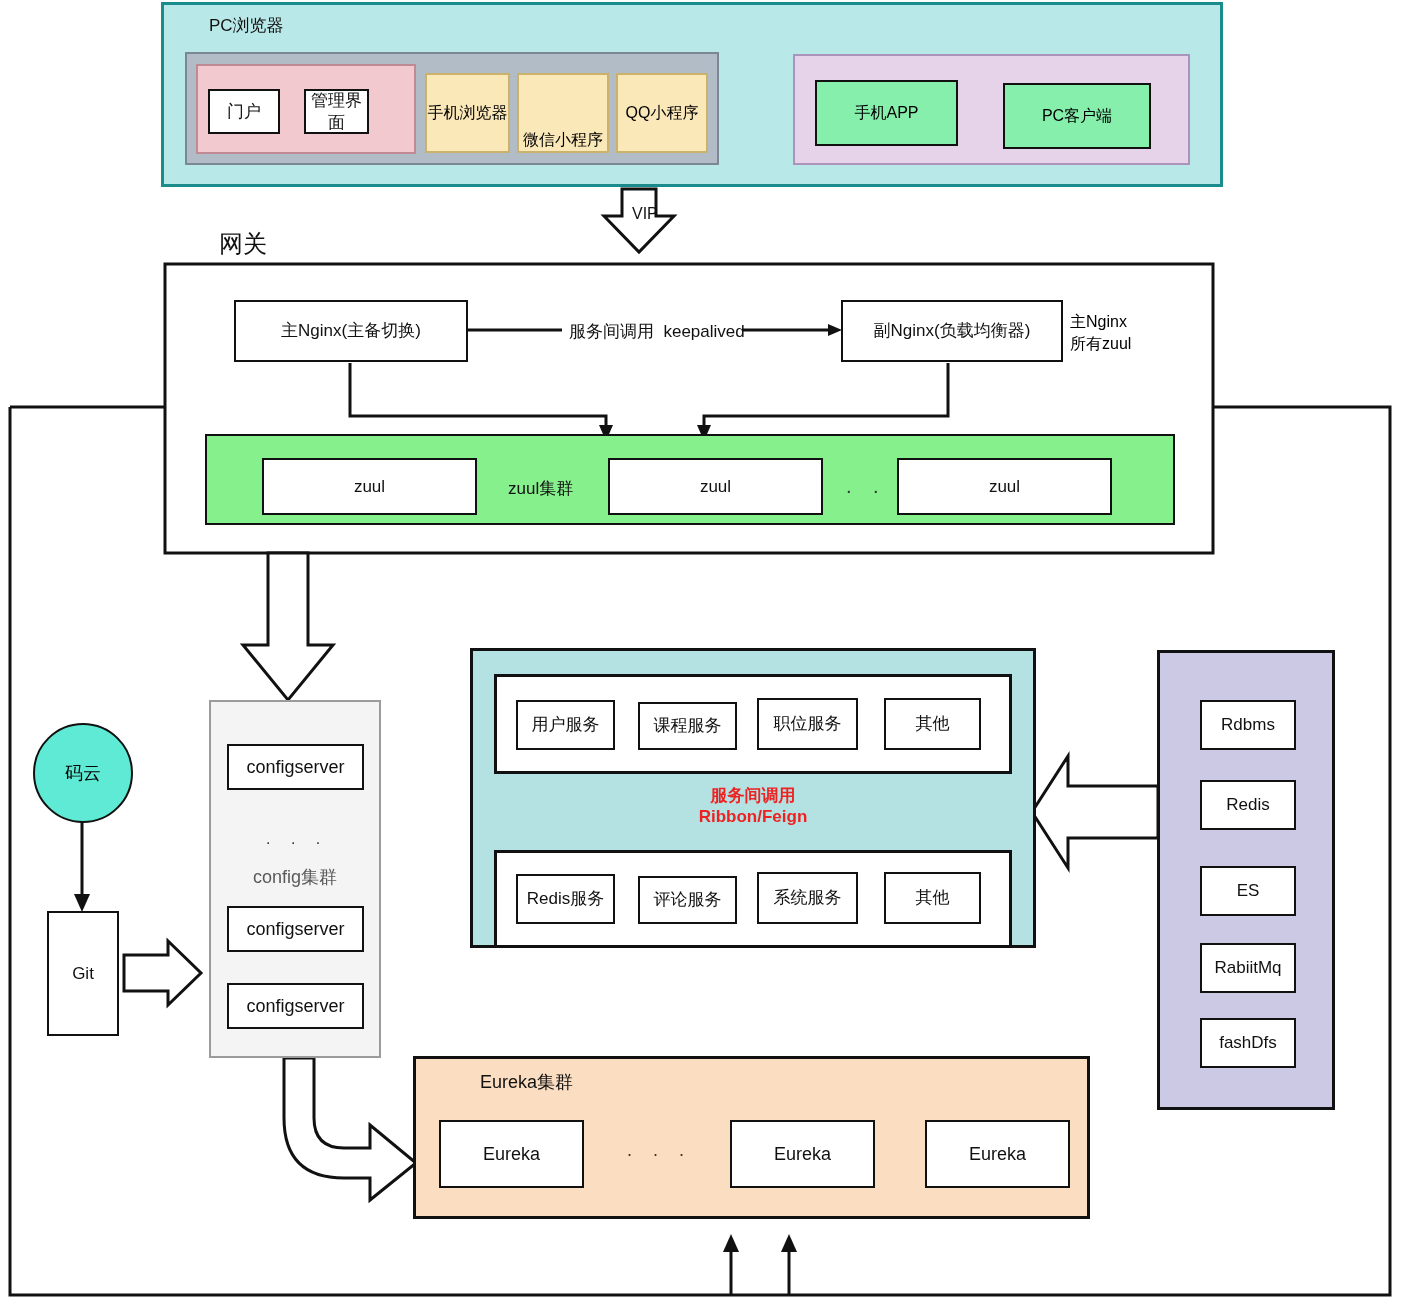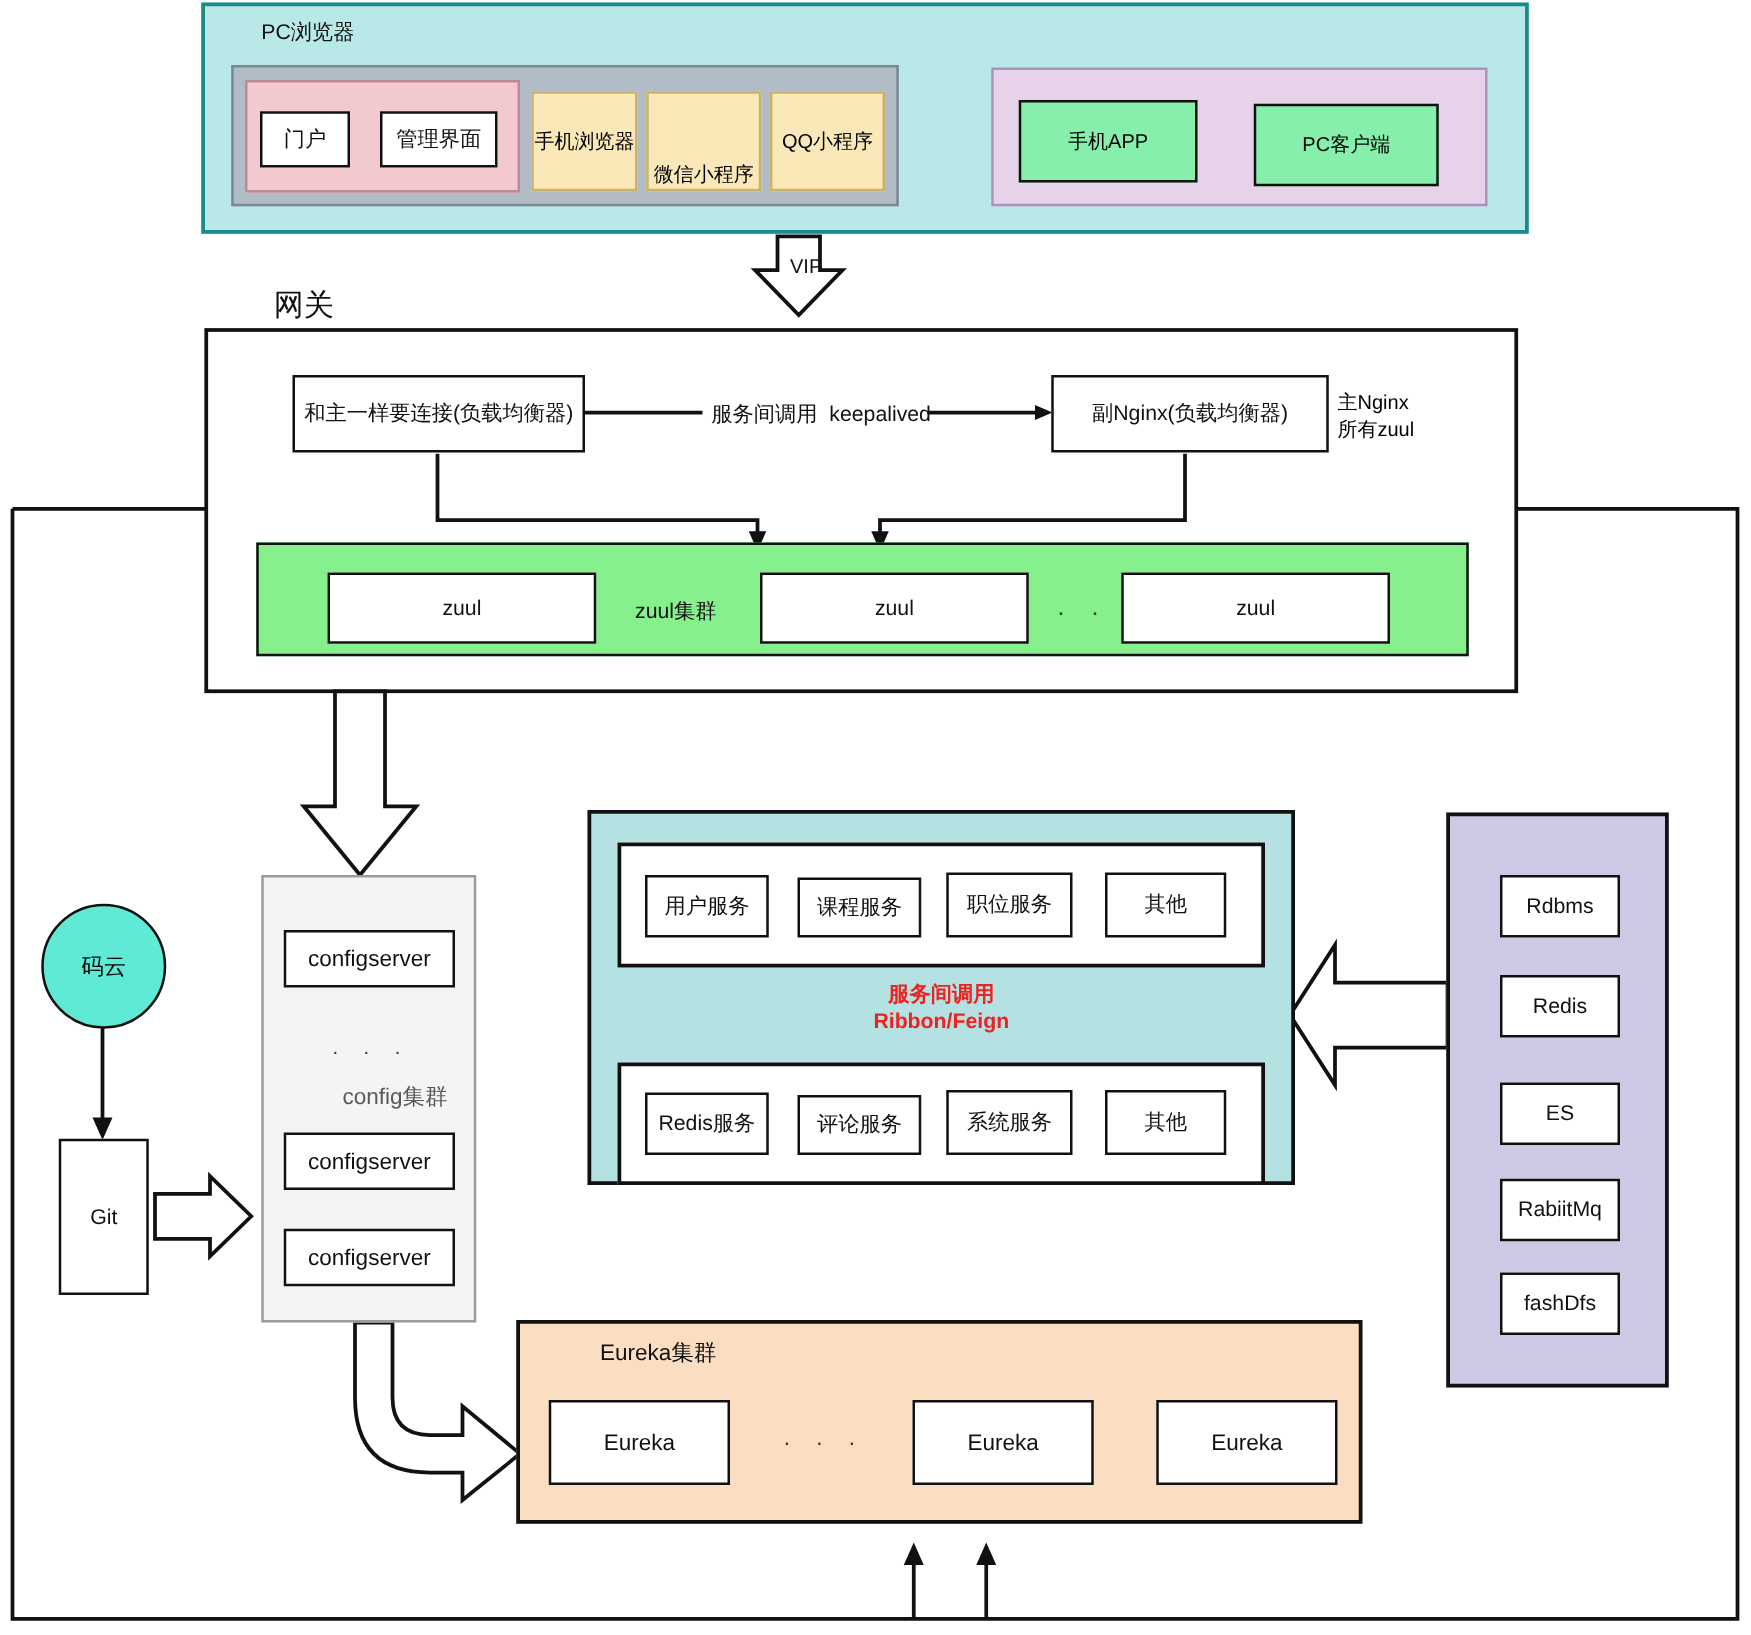--- a/index.html
+++ b/index.html
@@ -105,21 +105,21 @@
 
   <div class="box band-client" style="left:161px;top:2px;width:1062px;height:185px;"></div>
   <div class="plain" style="left:209px;top:14px;font-size:17px;">PC浏览器</div>
 
   <div class="box band-gray" style="left:185px;top:52px;width:534px;height:113px;"></div>
   <div class="box band-pink" style="left:196px;top:64px;width:220px;height:90px;"></div>
 
   <div class="box node" style="left:208px;top:89px;width:72px;height:45px;font-size:17px;">
     <span>门户</span>
   </div>
-  <div class="box node" style="left:304px;top:89px;width:94px;height:45px;font-size:17px;">
+  <div class="box node" style="left:304px;top:89px;width:65px;height:45px;font-size:17px;">
     <span>管理界面</span>
   </div>
 
   <div class="box cell-yellow" style="left:425px;top:73px;width:85px;height:80px;">
     <span>手机浏览器</span>
   </div>
   <div class="box cell-yellow" style="left:517px;top:73px;width:92px;height:80px;align-items:flex-end;">
     <span>微信小程序</span>
   </div>
   <div class="box cell-yellow" style="left:616px;top:73px;width:92px;height:80px;">
@@ -132,21 +132,21 @@
   </div>
   <div class="box cell-blue" style="left:1003px;top:83px;width:148px;height:66px;">
     <span>PC客户端</span>
   </div>
 
   <div class="plain" style="left:632px;top:205px;font-size:16px;">VIP</div>
 
   <div class="plain big" style="left:219px;top:228px;">网关</div>
 
   <div class="box node" style="left:234px;top:300px;width:234px;height:62px;">
-    <span>和主一样要连接(负载均衡器)</span>
+    <span>主Nginx(主备切换)</span>
   </div>
 
   <div class="plain" style="left:569px;top:320px;">服务间调用  keepalived</div>
 
   <div class="box node" style="left:841px;top:300px;width:222px;height:62px;">
     <span>副Nginx(负载均衡器)</span>
   </div>
 
   <div class="lbl" style="left:1070px;top:312px;width:150px;height:20px;font-size:16px;justify-content:flex-start;">主Nginx</div>
   <div class="lbl" style="left:1070px;top:334px;width:150px;height:20px;font-size:16px;justify-content:flex-start;">所有zuul</div>
@@ -170,21 +170,21 @@
 
   <div class="box node" style="left:47px;top:911px;width:72px;height:125px;">
     <span>Git</span>
   </div>
 
   <div class="box configcluster" style="left:209px;top:700px;width:172px;height:358px;"></div>
   <div class="box node" style="left:227px;top:744px;width:137px;height:46px;font-size:18px;">
     <span>configserver</span>
   </div>
   <div class="dots" style="left:266px;top:830px;font-size:16px;">. . .</div>
-  <div class="lbl graytxt" style="left:209px;top:865px;width:172px;height:24px;margin-left:21px;">config集群</div>
+  <div class="lbl graytxt" style="left:209px;top:865px;width:172px;height:24px;">config集群</div>
   <div class="box node" style="left:227px;top:906px;width:137px;height:46px;font-size:18px;">
     <span>configserver</span>
   </div>
   <div class="box node" style="left:227px;top:983px;width:137px;height:46px;font-size:18px;">
     <span>configserver</span>
   </div>
 
   <div class="box svcband" style="left:470px;top:648px;width:566px;height:300px;"></div>
 
   <div class="box svcrow" style="left:494px;top:674px;width:518px;height:100px;"></div>

